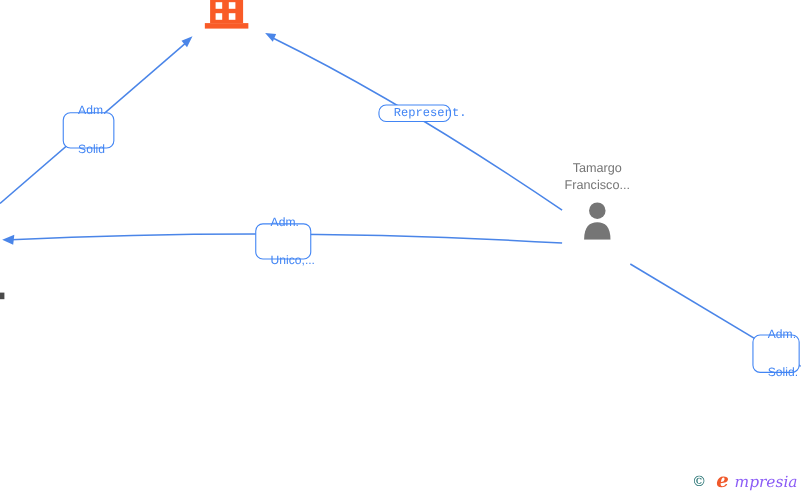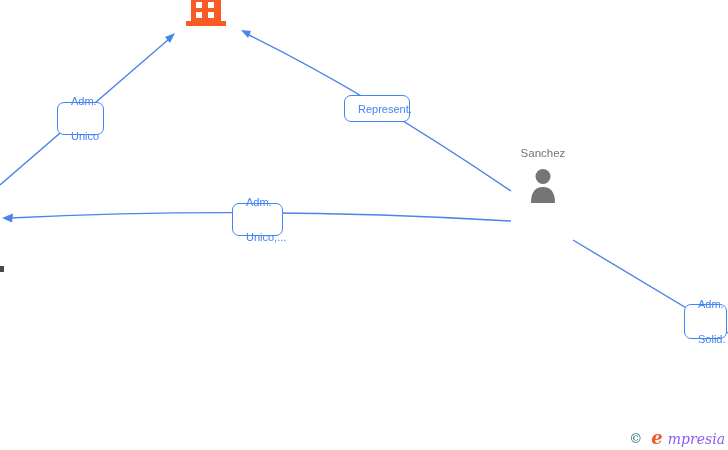--- a/index.html
+++ b/index.html
@@ -21,21 +21,21 @@
     color:#4285F4;
     font-size:11px;line-height:14px;
     text-align:center;
     padding:2px 13px;
     display:flex;flex-direction:column;justify-content:center;
     cursor:pointer;
     gap:21px;
   }
   .edge-label span{display:block;white-space:nowrap;}
   .label-adm-unico{left:57px;top:102px;width:47px;height:33px;}
-  .label-represent{left:344px;top:95px;width:66px;height:27px;}
+  .label-represent{left:344px;top:95px;width:66px;height:16px;font-family:Liberation Mono, monospace;}
   .label-adm-unico-more{left:232px;top:203px;width:51px;height:33px;}
   .label-adm-solid{left:684px;top:304px;width:43px;height:35px;}
   .building{left:186px;top:0px;width:40px;height:27px;}
   .person{left:497px;top:146px;width:92px;text-align:center;cursor:pointer;}
   .person-name{color:#757575;font-size:11.5px;line-height:15.5px;}
   .person-name span{display:block;}
   .person-icon{margin:6px auto 0 auto;display:block;}
   .edge-fragment{
     position:absolute;left:-1px;top:266px;width:5px;height:6px;
     background:#4a4a4a;z-index:2;
@@ -82,40 +82,41 @@
       <rect x="10" y="2" width="6" height="6" fill="#ffffff"></rect>
       <rect x="22" y="2" width="6" height="6" fill="#ffffff"></rect>
       <rect x="10" y="12" width="6" height="6" fill="#ffffff"></rect>
       <rect x="22" y="12" width="6" height="6" fill="#ffffff"></rect>
       <rect x="0" y="21" width="40" height="5" fill="#F95B27"></rect>
     </svg>
   </div>
 
   <div class="edge-label label-adm-unico">
     <span>Adm.</span>
-    <span>Unico</span>
+    <span>Solid</span>
   </div>
 
   <div class="edge-label label-represent">
     <span>Represent.</span>
   </div>
 
   <div class="edge-label label-adm-unico-more">
     <span>Adm.</span>
     <span>Unico,...</span>
   </div>
 
   <div class="edge-label label-adm-solid">
     <span>Adm.</span>
     <span>Solid.</span>
   </div>
 
   <div class="node person">
     <div class="person-name">
-      <span>Sanchez</span>
+      <span>Tamargo</span>
+      <span>Francisco...</span>
     </div>
     <svg class="person-icon" width="28" height="35" viewBox="0 0 28 35">
       <circle cx="14" cy="8.5" r="7.5" fill="#757575"></circle>
       <path d="M2,35 c0,-12 5,-16 12,-16 c7,0 12,4 12,16 z" fill="#757575"></path>
     </svg>
   </div>
 
   <div class="edge-fragment"></div>
 
   <div class="watermark">

